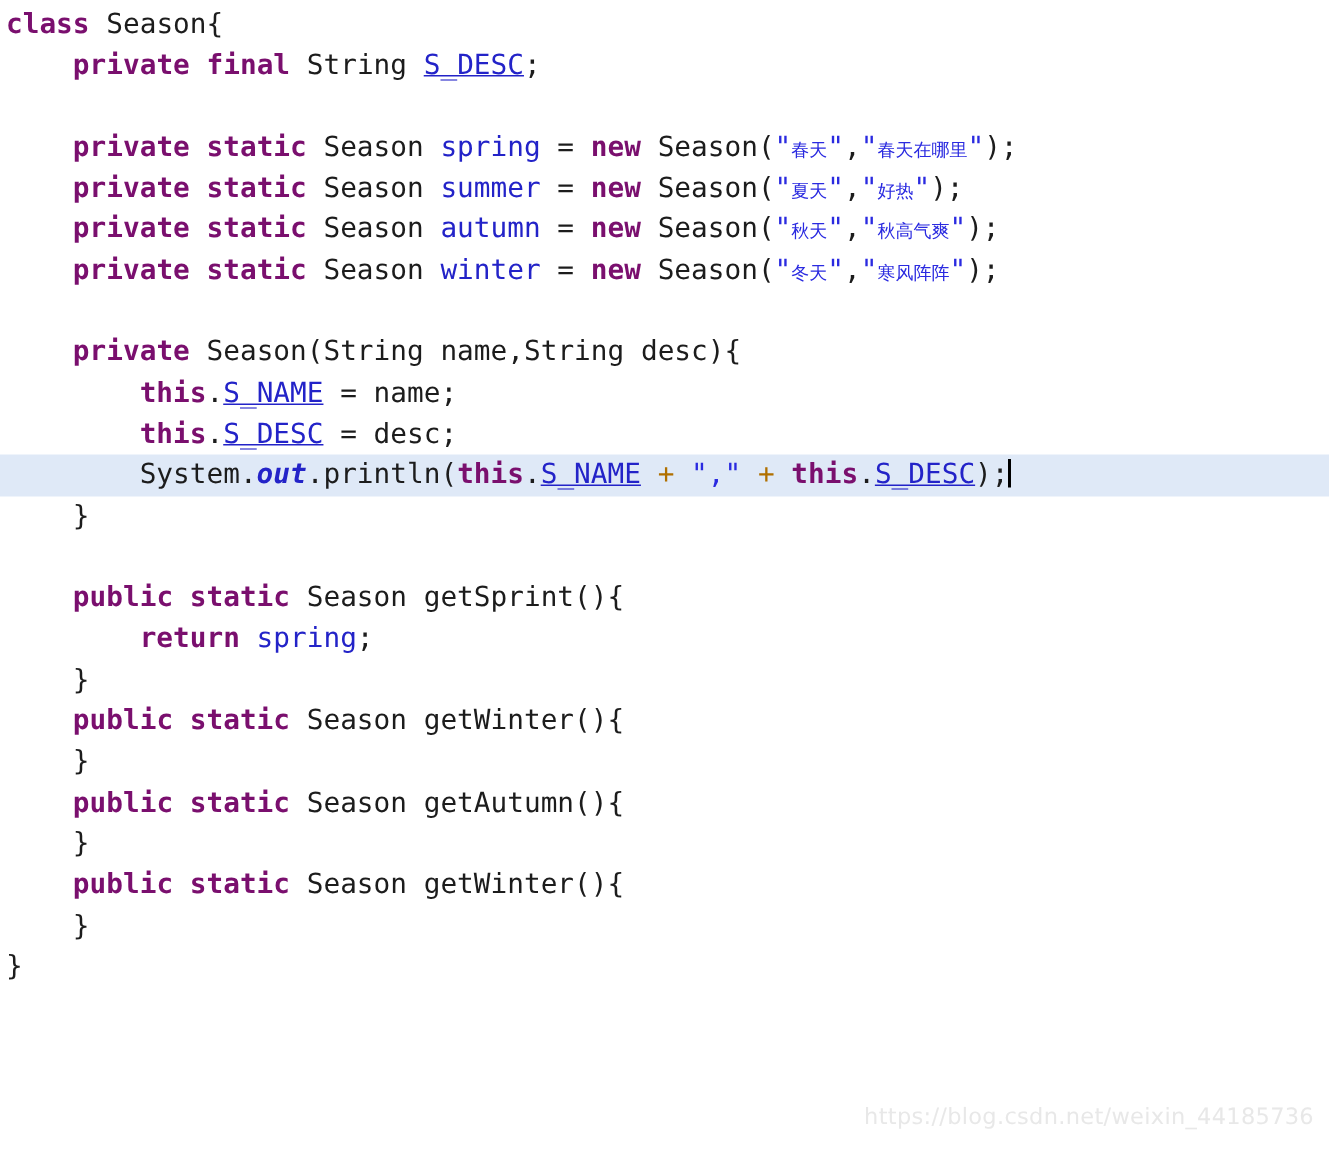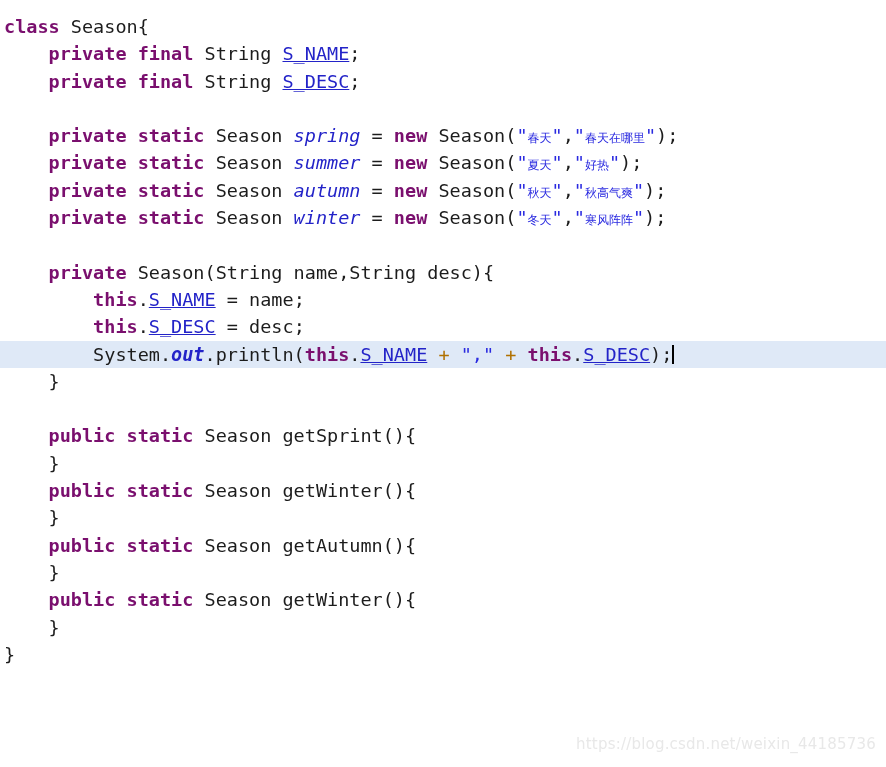--- a/index.html
+++ b/index.html
@@ -19,21 +19,21 @@
     width: 886px;
     height: 767px;
     background: #ffffff;
   }
 
   .code-area {
     position: absolute;
     top: 0;
     left: 0;
     width: 886px;
-    padding-top: 13px;
+    padding-top: 3px;
     box-sizing: border-box;
   }
 
   .line {
     position: relative;
     height: 27.3px;
     line-height: 27.3px;
     white-space: pre;
     font-size: 18.5px;
     font-family: "DejaVu Sans Mono", "Liberation Mono", monospace;
@@ -44,21 +44,21 @@
 
   .line.highlight {
     background: #dfe9f7;
   }
 
   
   .kw       { color: #7a0f6e; font-weight: bold; }
   .type     { color: #1c1c1c; }
   .plain    { color: #1c1c1c; }
   .field    { color: #2323c8; text-decoration: underline; }
-  .sfield   { color: #2323c8; font-style: italic; }
+  .sfield   { color: #2323c8; }
   .sfieldb  { color: #2323c8; font-style: italic; font-weight: bold; }
   .str      { color: #2a2ae0; }
   .op       { color: #b07000; }
   .brace    { color: #1c1c1c; }
   .method   { color: #1c1c1c; }
 
   .cjk {
     font-family: "DejaVu Sans", "Liberation Sans", sans-serif;
     font-size: 12px;
   }
@@ -84,21 +84,20 @@
   }
 </style>
 </head>
 <body>
 
 <div id="editor">
   <div class="code-area">
 
     <div class="line"><span class="kw">class</span><span class="plain"> </span><span class="type">Season</span><span class="brace">{</span></div>
 
-    <div class="line"><span class="plain">    </span><span class="kw">private</span><span class="plain"> </span><span class="kw">final</span><span class="plain"> </span><span class="type">String</span><span class="plain"> </span><span class="field">S_NAME</span><span class="plain">;</span></div>
 
     <div class="line"><span class="plain">    </span><span class="kw">private</span><span class="plain"> </span><span class="kw">final</span><span class="plain"> </span><span class="type">String</span><span class="plain"> </span><span class="field">S_DESC</span><span class="plain">;</span></div>
 
     <div class="line">&nbsp;</div>
 
     <div class="line"><span class="plain">    </span><span class="kw">private</span><span class="plain"> </span><span class="kw">static</span><span class="plain"> </span><span class="type">Season</span><span class="plain"> </span><span class="sfield">spring</span><span class="plain"> </span><span class="plain">=</span><span class="plain"> </span><span class="kw">new</span><span class="plain"> </span><span class="type">Season</span><span class="plain">(</span><span class="str">"</span><span class="str cjk">春天</span><span class="str">"</span><span class="plain">,</span><span class="str">"</span><span class="str cjk">春天在哪里</span><span class="str">"</span><span class="plain">);</span></div>
 
     <div class="line"><span class="plain">    </span><span class="kw">private</span><span class="plain"> </span><span class="kw">static</span><span class="plain"> </span><span class="type">Season</span><span class="plain"> </span><span class="sfield">summer</span><span class="plain"> </span><span class="plain">=</span><span class="plain"> </span><span class="kw">new</span><span class="plain"> </span><span class="type">Season</span><span class="plain">(</span><span class="str">"</span><span class="str cjk">夏天</span><span class="str">"</span><span class="plain">,</span><span class="str">"</span><span class="str cjk">好热</span><span class="str">"</span><span class="plain">);</span></div>
 
     <div class="line"><span class="plain">    </span><span class="kw">private</span><span class="plain"> </span><span class="kw">static</span><span class="plain"> </span><span class="type">Season</span><span class="plain"> </span><span class="sfield">autumn</span><span class="plain"> </span><span class="plain">=</span><span class="plain"> </span><span class="kw">new</span><span class="plain"> </span><span class="type">Season</span><span class="plain">(</span><span class="str">"</span><span class="str cjk">秋天</span><span class="str">"</span><span class="plain">,</span><span class="str">"</span><span class="str cjk">秋高气爽</span><span class="str">"</span><span class="plain">);</span></div>
@@ -114,20 +113,21 @@
     <div class="line"><span class="plain">        </span><span class="kw">this</span><span class="plain">.</span><span class="field">S_DESC</span><span class="plain"> </span><span class="plain">=</span><span class="plain"> </span><span class="plain">desc</span><span class="plain">;</span></div>
 
     <div class="line highlight"><span class="plain">        </span><span class="plain">System</span><span class="plain">.</span><span class="sfieldb">out</span><span class="plain">.</span><span class="plain">println</span><span class="plain">(</span><span class="kw">this</span><span class="plain">.</span><span class="field">S_NAME</span><span class="plain"> </span><span class="op">+</span><span class="plain"> </span><span class="str">"</span><span class="str">,</span><span class="str">"</span><span class="plain"> </span><span class="op">+</span><span class="plain"> </span><span class="kw">this</span><span class="plain">.</span><span class="field">S_DESC</span><span class="plain">);</span><span class="caret"></span></div>
 
     <div class="line"><span class="plain">    </span><span class="brace">}</span></div>
 
     <div class="line">&nbsp;</div>
 
     <div class="line"><span class="plain">    </span><span class="kw">public</span><span class="plain"> </span><span class="kw">static</span><span class="plain"> </span><span class="type">Season</span><span class="plain"> </span><span class="method">getSprint</span><span class="plain">(){</span></div>
 
+    <div class="line"><span class="plain">        </span><span class="kw">return</span><span class="plain"> </span><span class="sfield">spring</span><span class="plain">;</span></div>
 
     <div class="line"><span class="plain">    </span><span class="brace">}</span></div>
 
     <div class="line"><span class="plain">    </span><span class="kw">public</span><span class="plain"> </span><span class="kw">static</span><span class="plain"> </span><span class="type">Season</span><span class="plain"> </span><span class="method">getWinter</span><span class="plain">(){</span></div>
 
 
     <div class="line"><span class="plain">    </span><span class="brace">}</span></div>
 
     <div class="line"><span class="plain">    </span><span class="kw">public</span><span class="plain"> </span><span class="kw">static</span><span class="plain"> </span><span class="type">Season</span><span class="plain"> </span><span class="method">getAutumn</span><span class="plain">(){</span></div>
 

